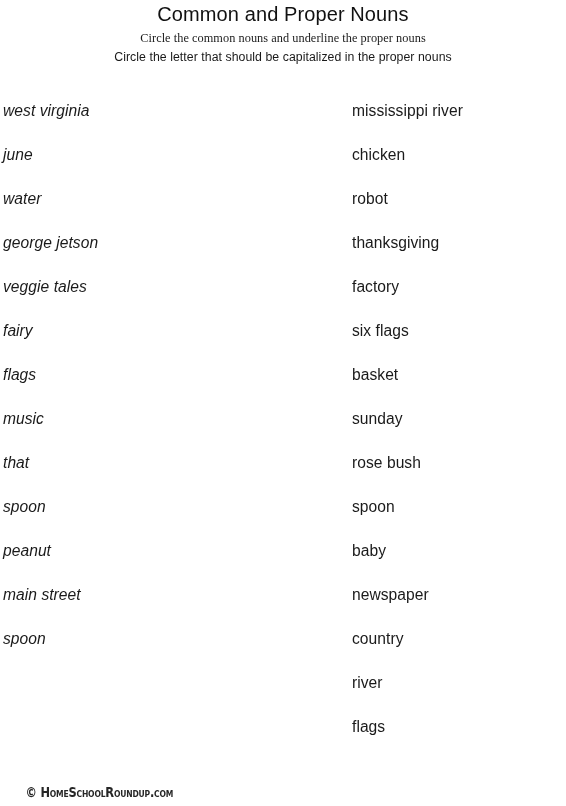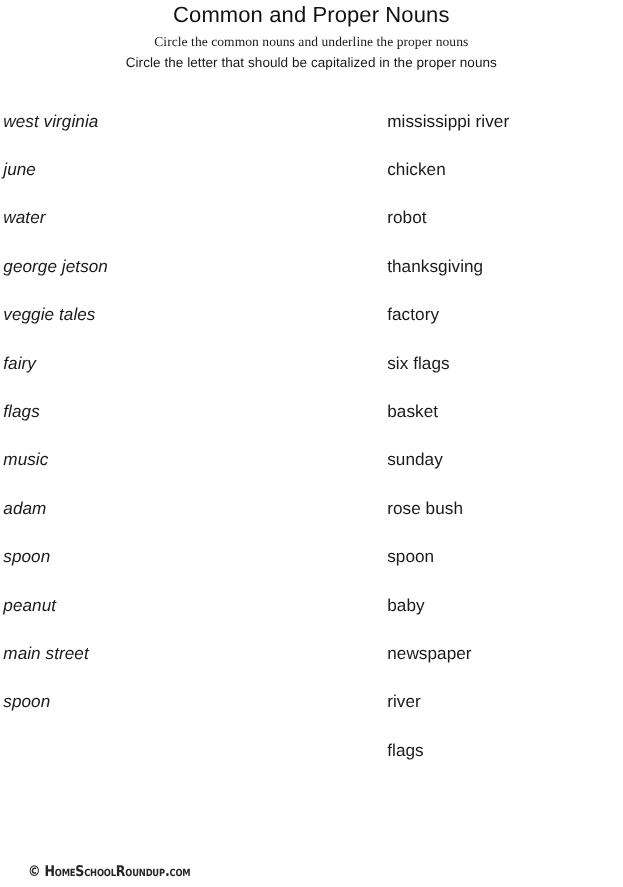--- a/index.html
+++ b/index.html
@@ -107,40 +107,41 @@
 
     <div class="word-column left">
       <div class="word-item">west virginia</div>
       <div class="word-item">june</div>
       <div class="word-item">water</div>
       <div class="word-item">george jetson</div>
       <div class="word-item">veggie tales</div>
       <div class="word-item">fairy</div>
       <div class="word-item">flags</div>
       <div class="word-item">music</div>
-      <div class="word-item">adam</div>
+      <div class="word-item">that</div>
       <div class="word-item">spoon</div>
       <div class="word-item">peanut</div>
       <div class="word-item">main street</div>
       <div class="word-item">spoon</div>
     </div>
 
     <div class="word-column right">
       <div class="word-item">mississippi river</div>
       <div class="word-item">chicken</div>
       <div class="word-item">robot</div>
       <div class="word-item">thanksgiving</div>
       <div class="word-item">factory</div>
       <div class="word-item">six flags</div>
       <div class="word-item">basket</div>
       <div class="word-item">sunday</div>
       <div class="word-item">rose bush</div>
       <div class="word-item">spoon</div>
       <div class="word-item">baby</div>
       <div class="word-item">newspaper</div>
+      <div class="word-item">country</div>
       <div class="word-item">river</div>
       <div class="word-item">flags</div>
     </div>
 
   </div>
 
   <div class="footer">
     <span class="footer-credit">© HomeSchoolRoundup.com</span>
   </div>
 

